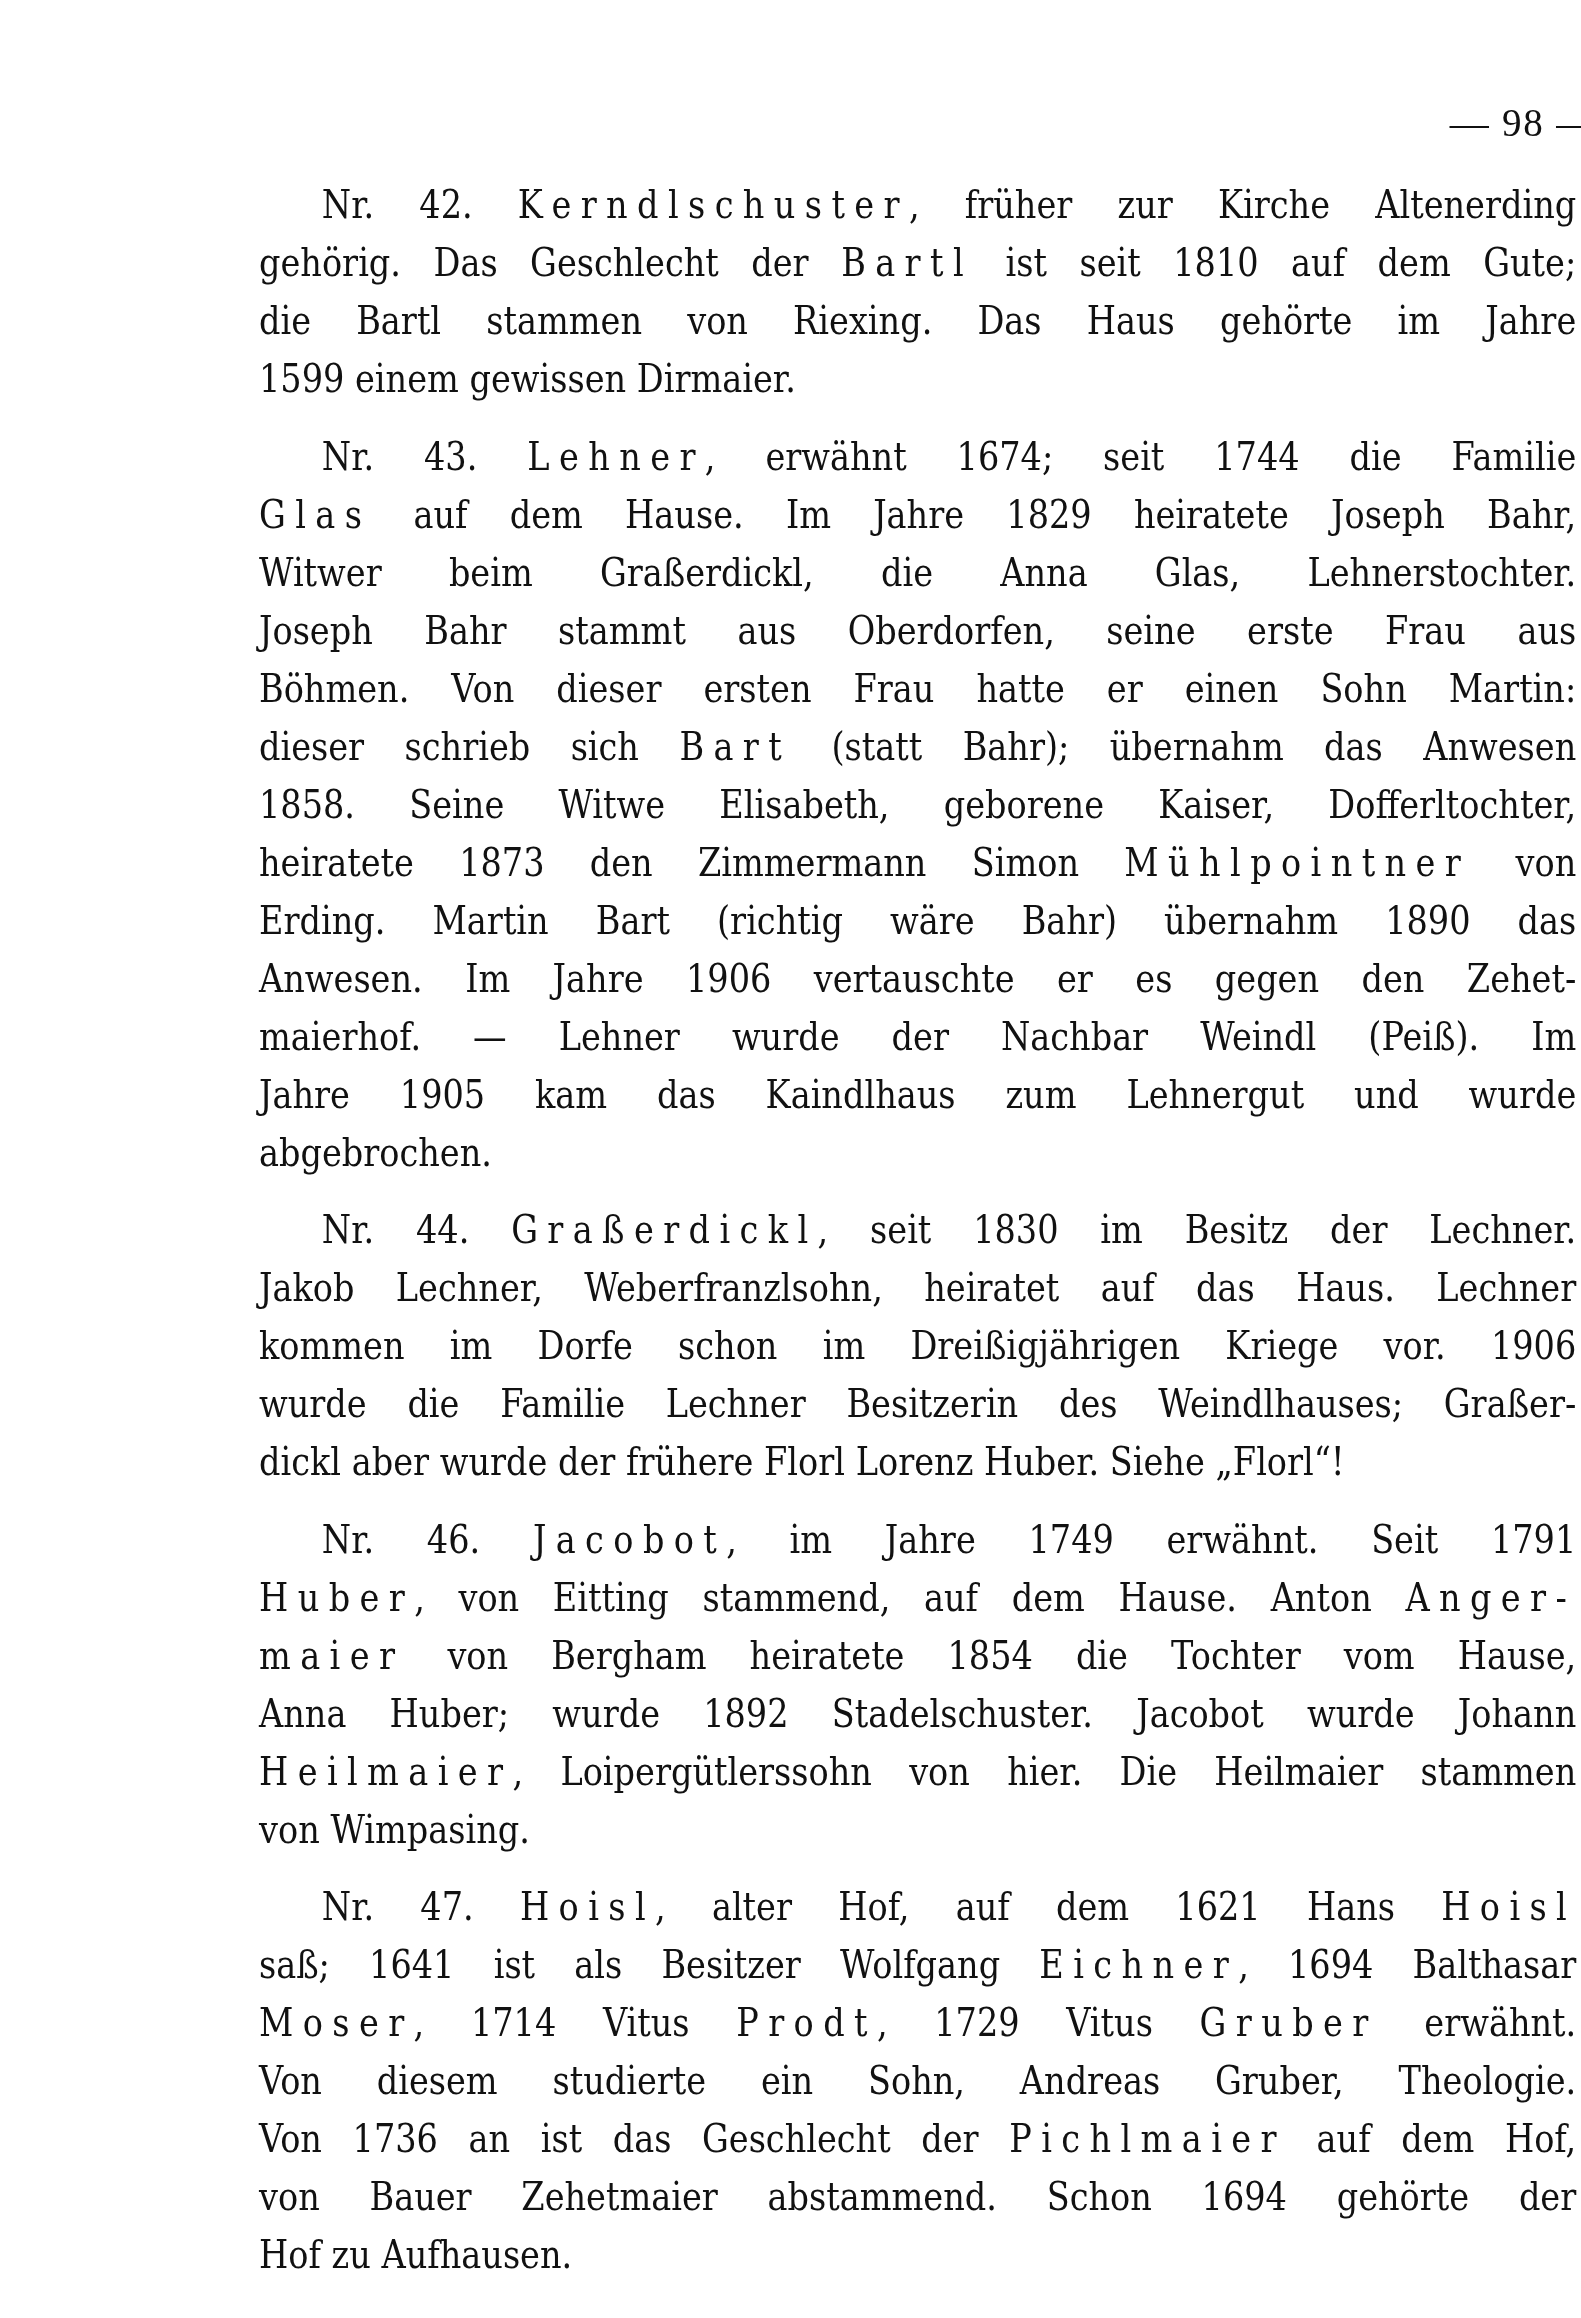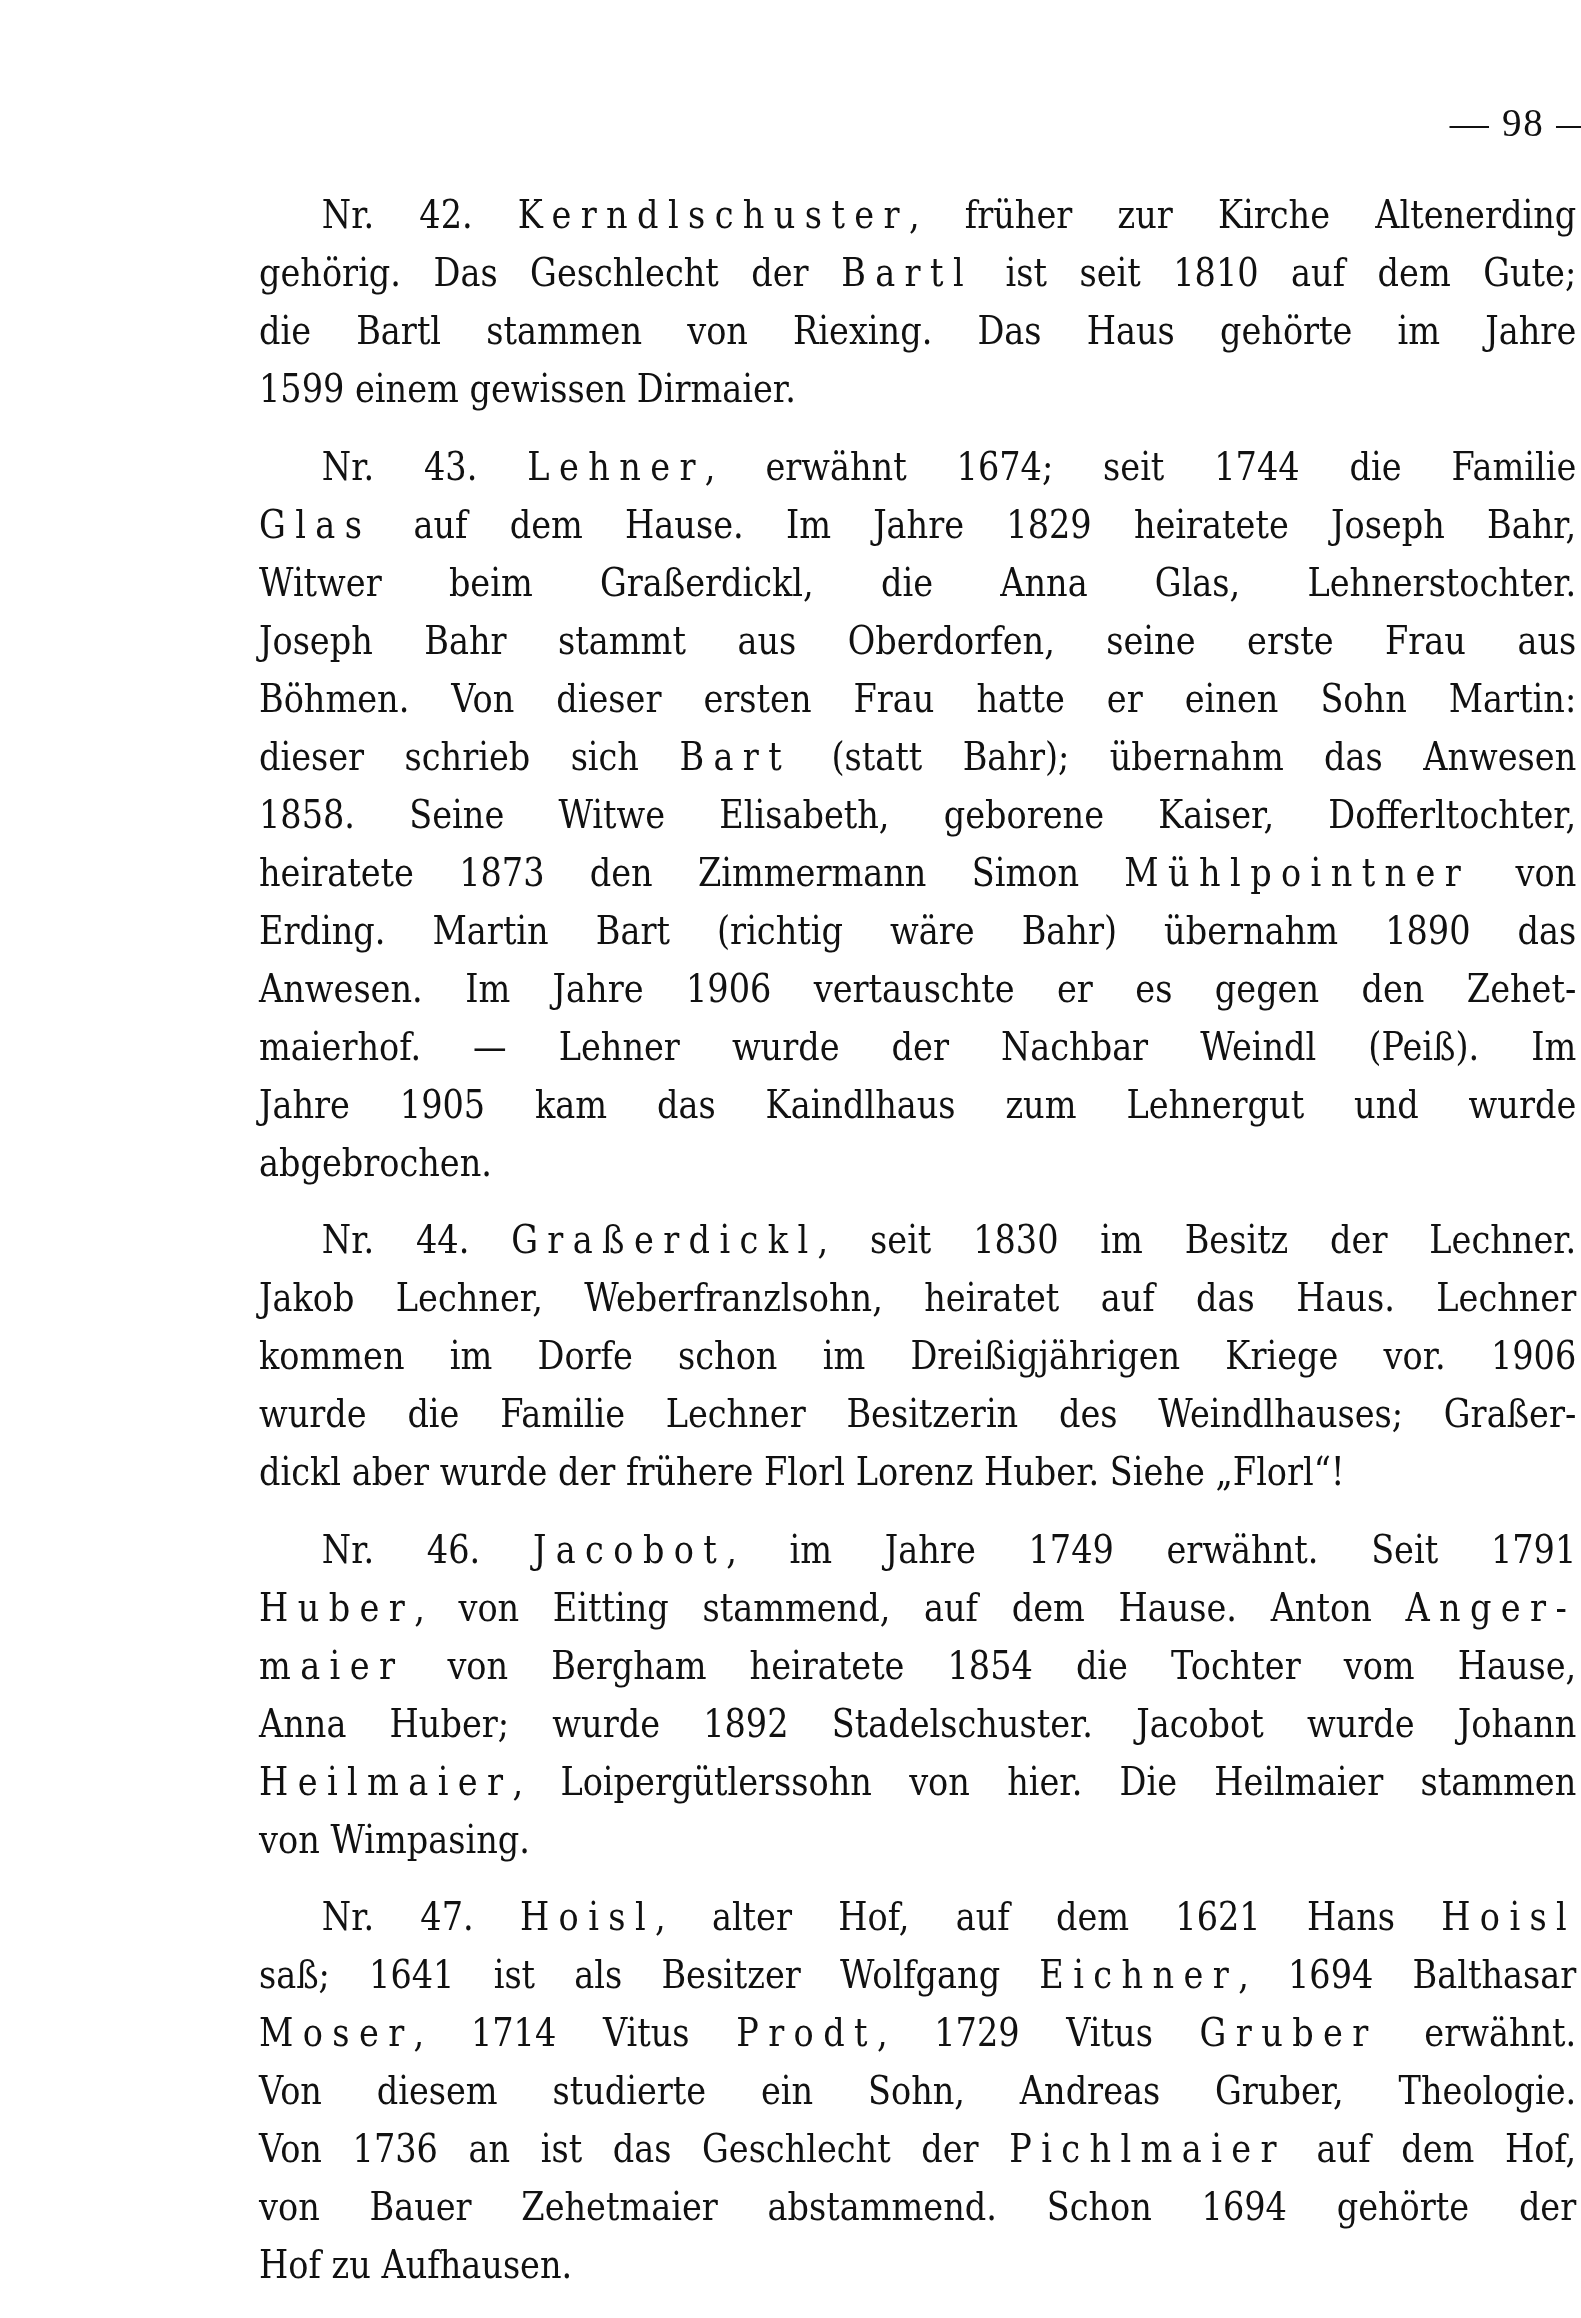--- a/index.html
+++ b/index.html
@@ -8,21 +8,21 @@
     position: absolute; left: 0; top: 0; width: 1581px; height: 2319px;
     background: #fff; color: #111;
     font-family: "DejaVu Serif", "Liberation Serif", serif;
   }
   .page-number {
     position: absolute; top: 100px; left: 16px; width: 100%;
     text-align: right; font-size: 39px; letter-spacing: 1.8px;
     font-family: "Liberation Serif", serif;
   }
   .text {
-    position: absolute; left: 259px; top: 186px; width: 1084px;
+    position: absolute; left: 259px; top: 176px; width: 1084px;
   }
   .para {
     font-size: 39px; line-height: 58px;
     text-align: justify; text-align-last: auto;
     text-indent: 73px; margin: 0 0 19.6px 0;
     transform: scaleX(0.86); transform-origin: left top;
     width: 141.3%;
     font-family: "DejaVu Serif", serif;
     hyphens: manual;
   }

